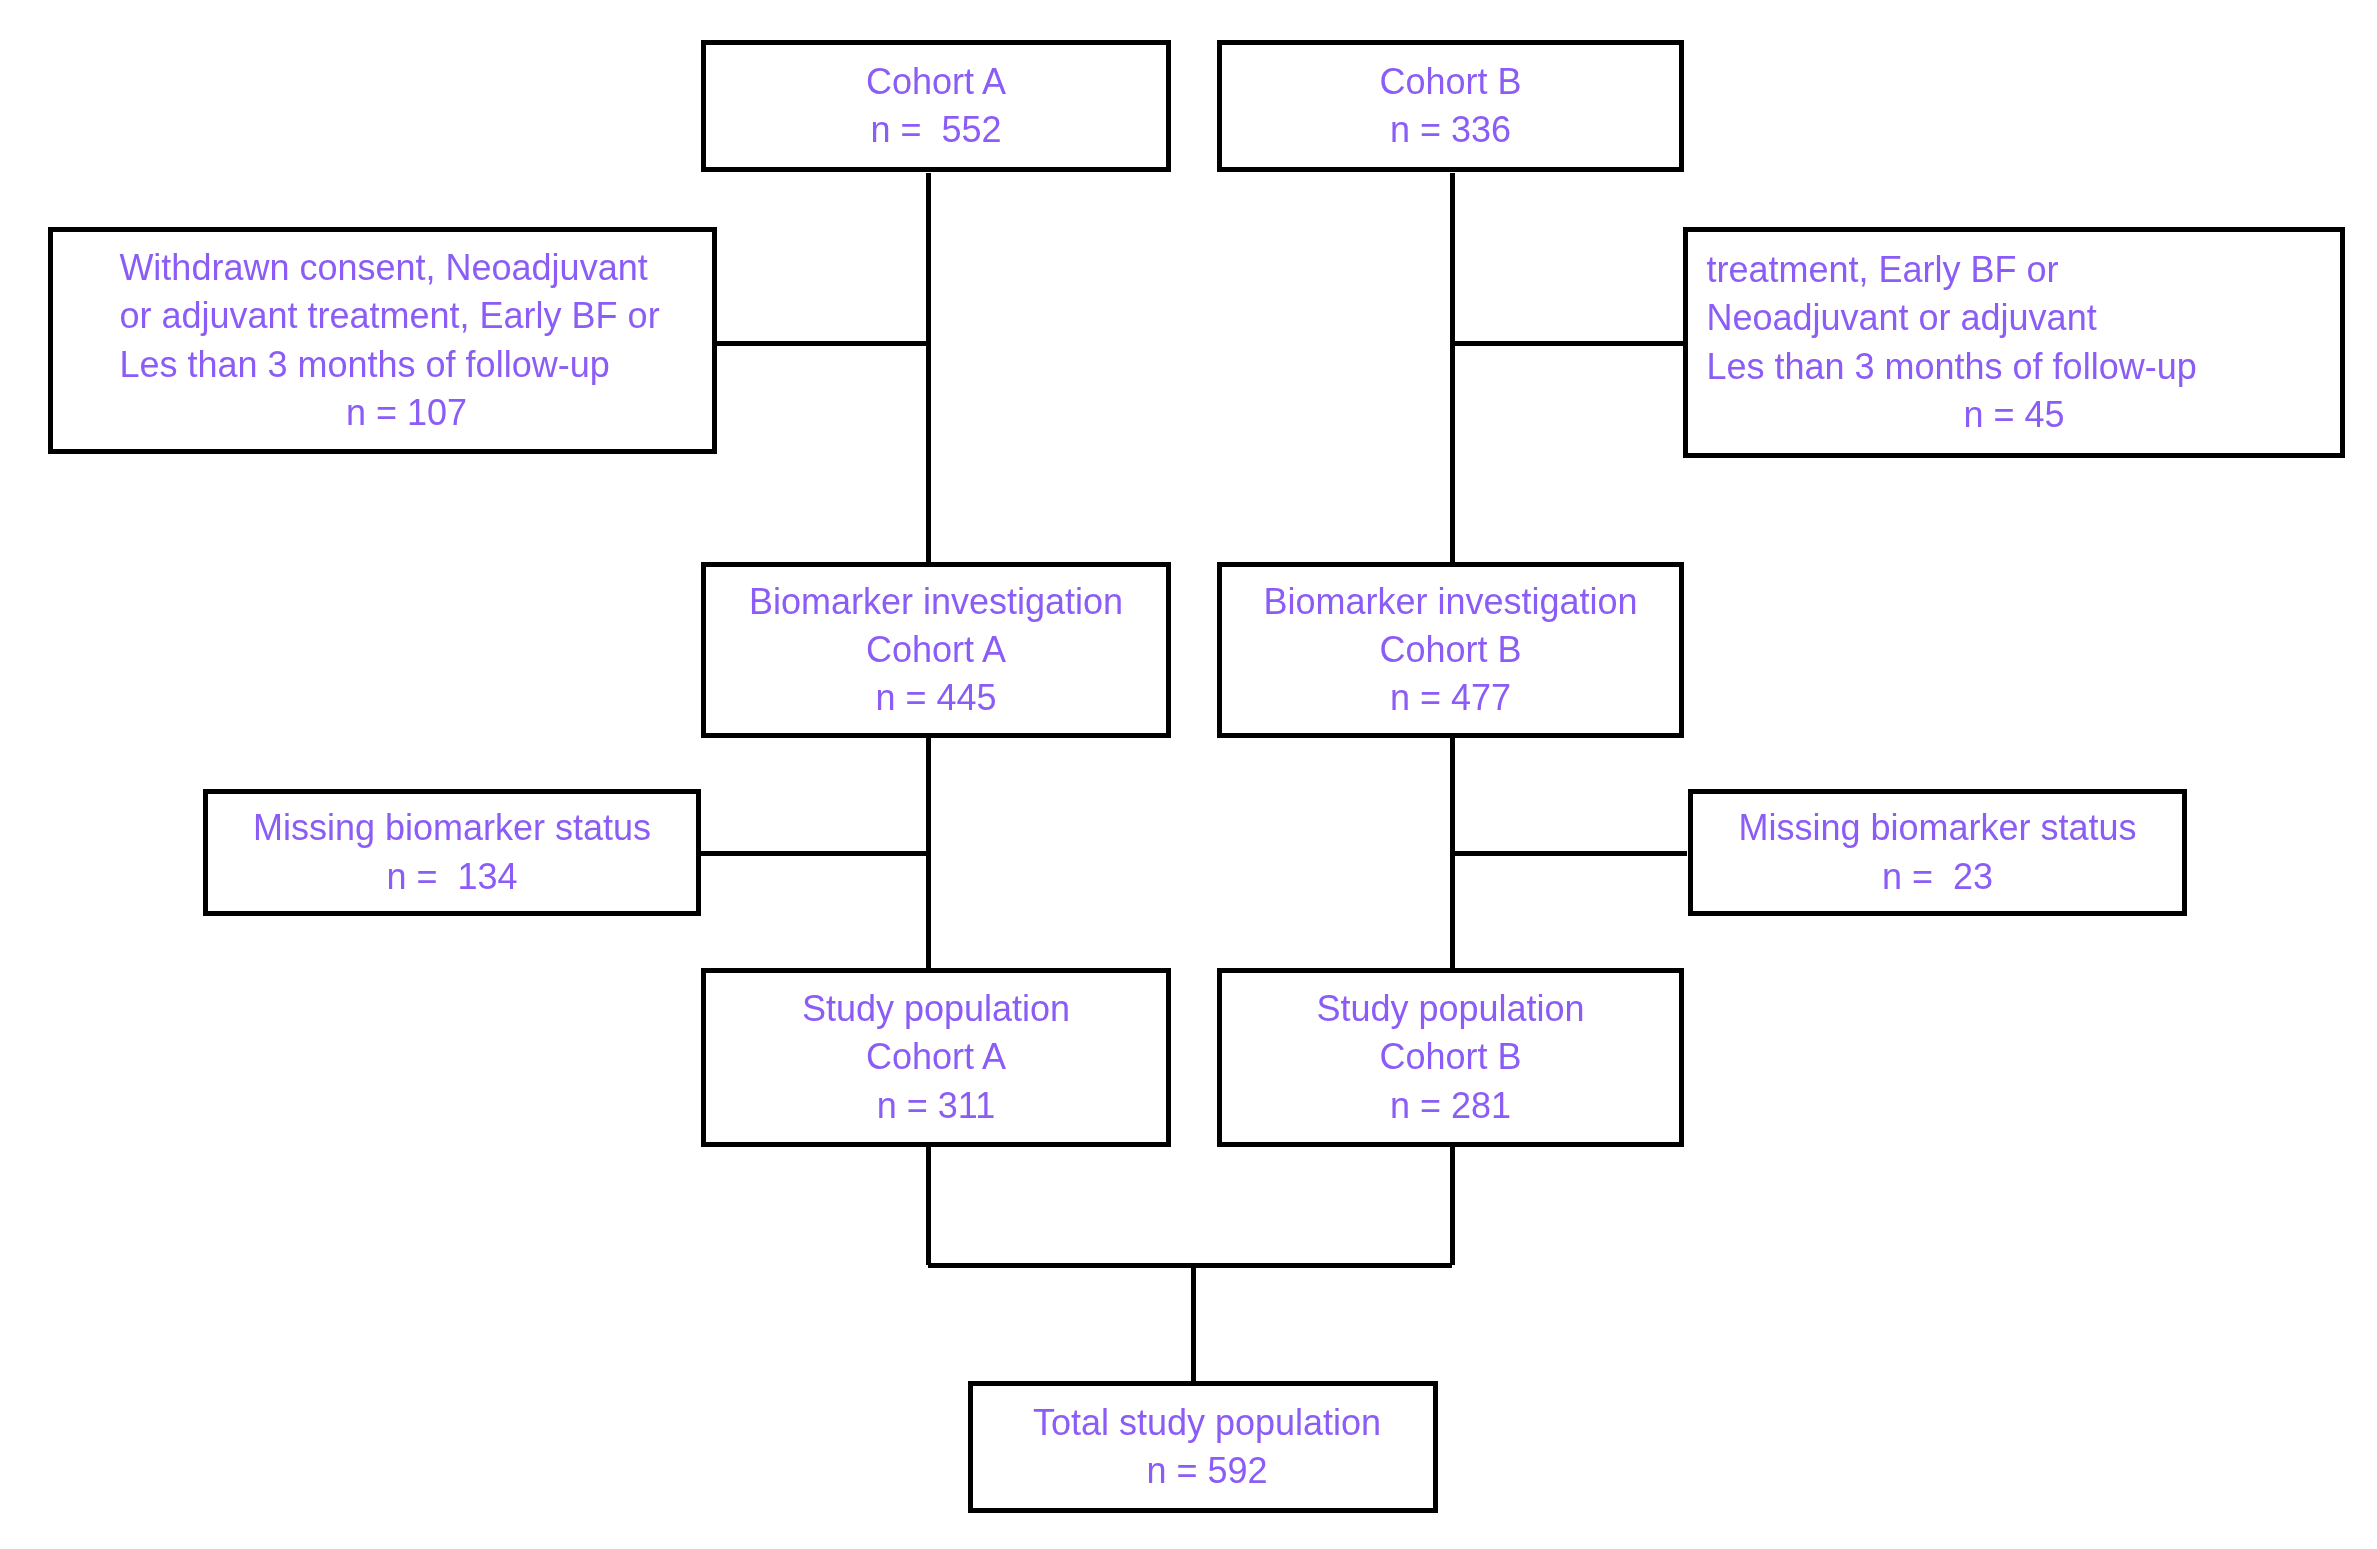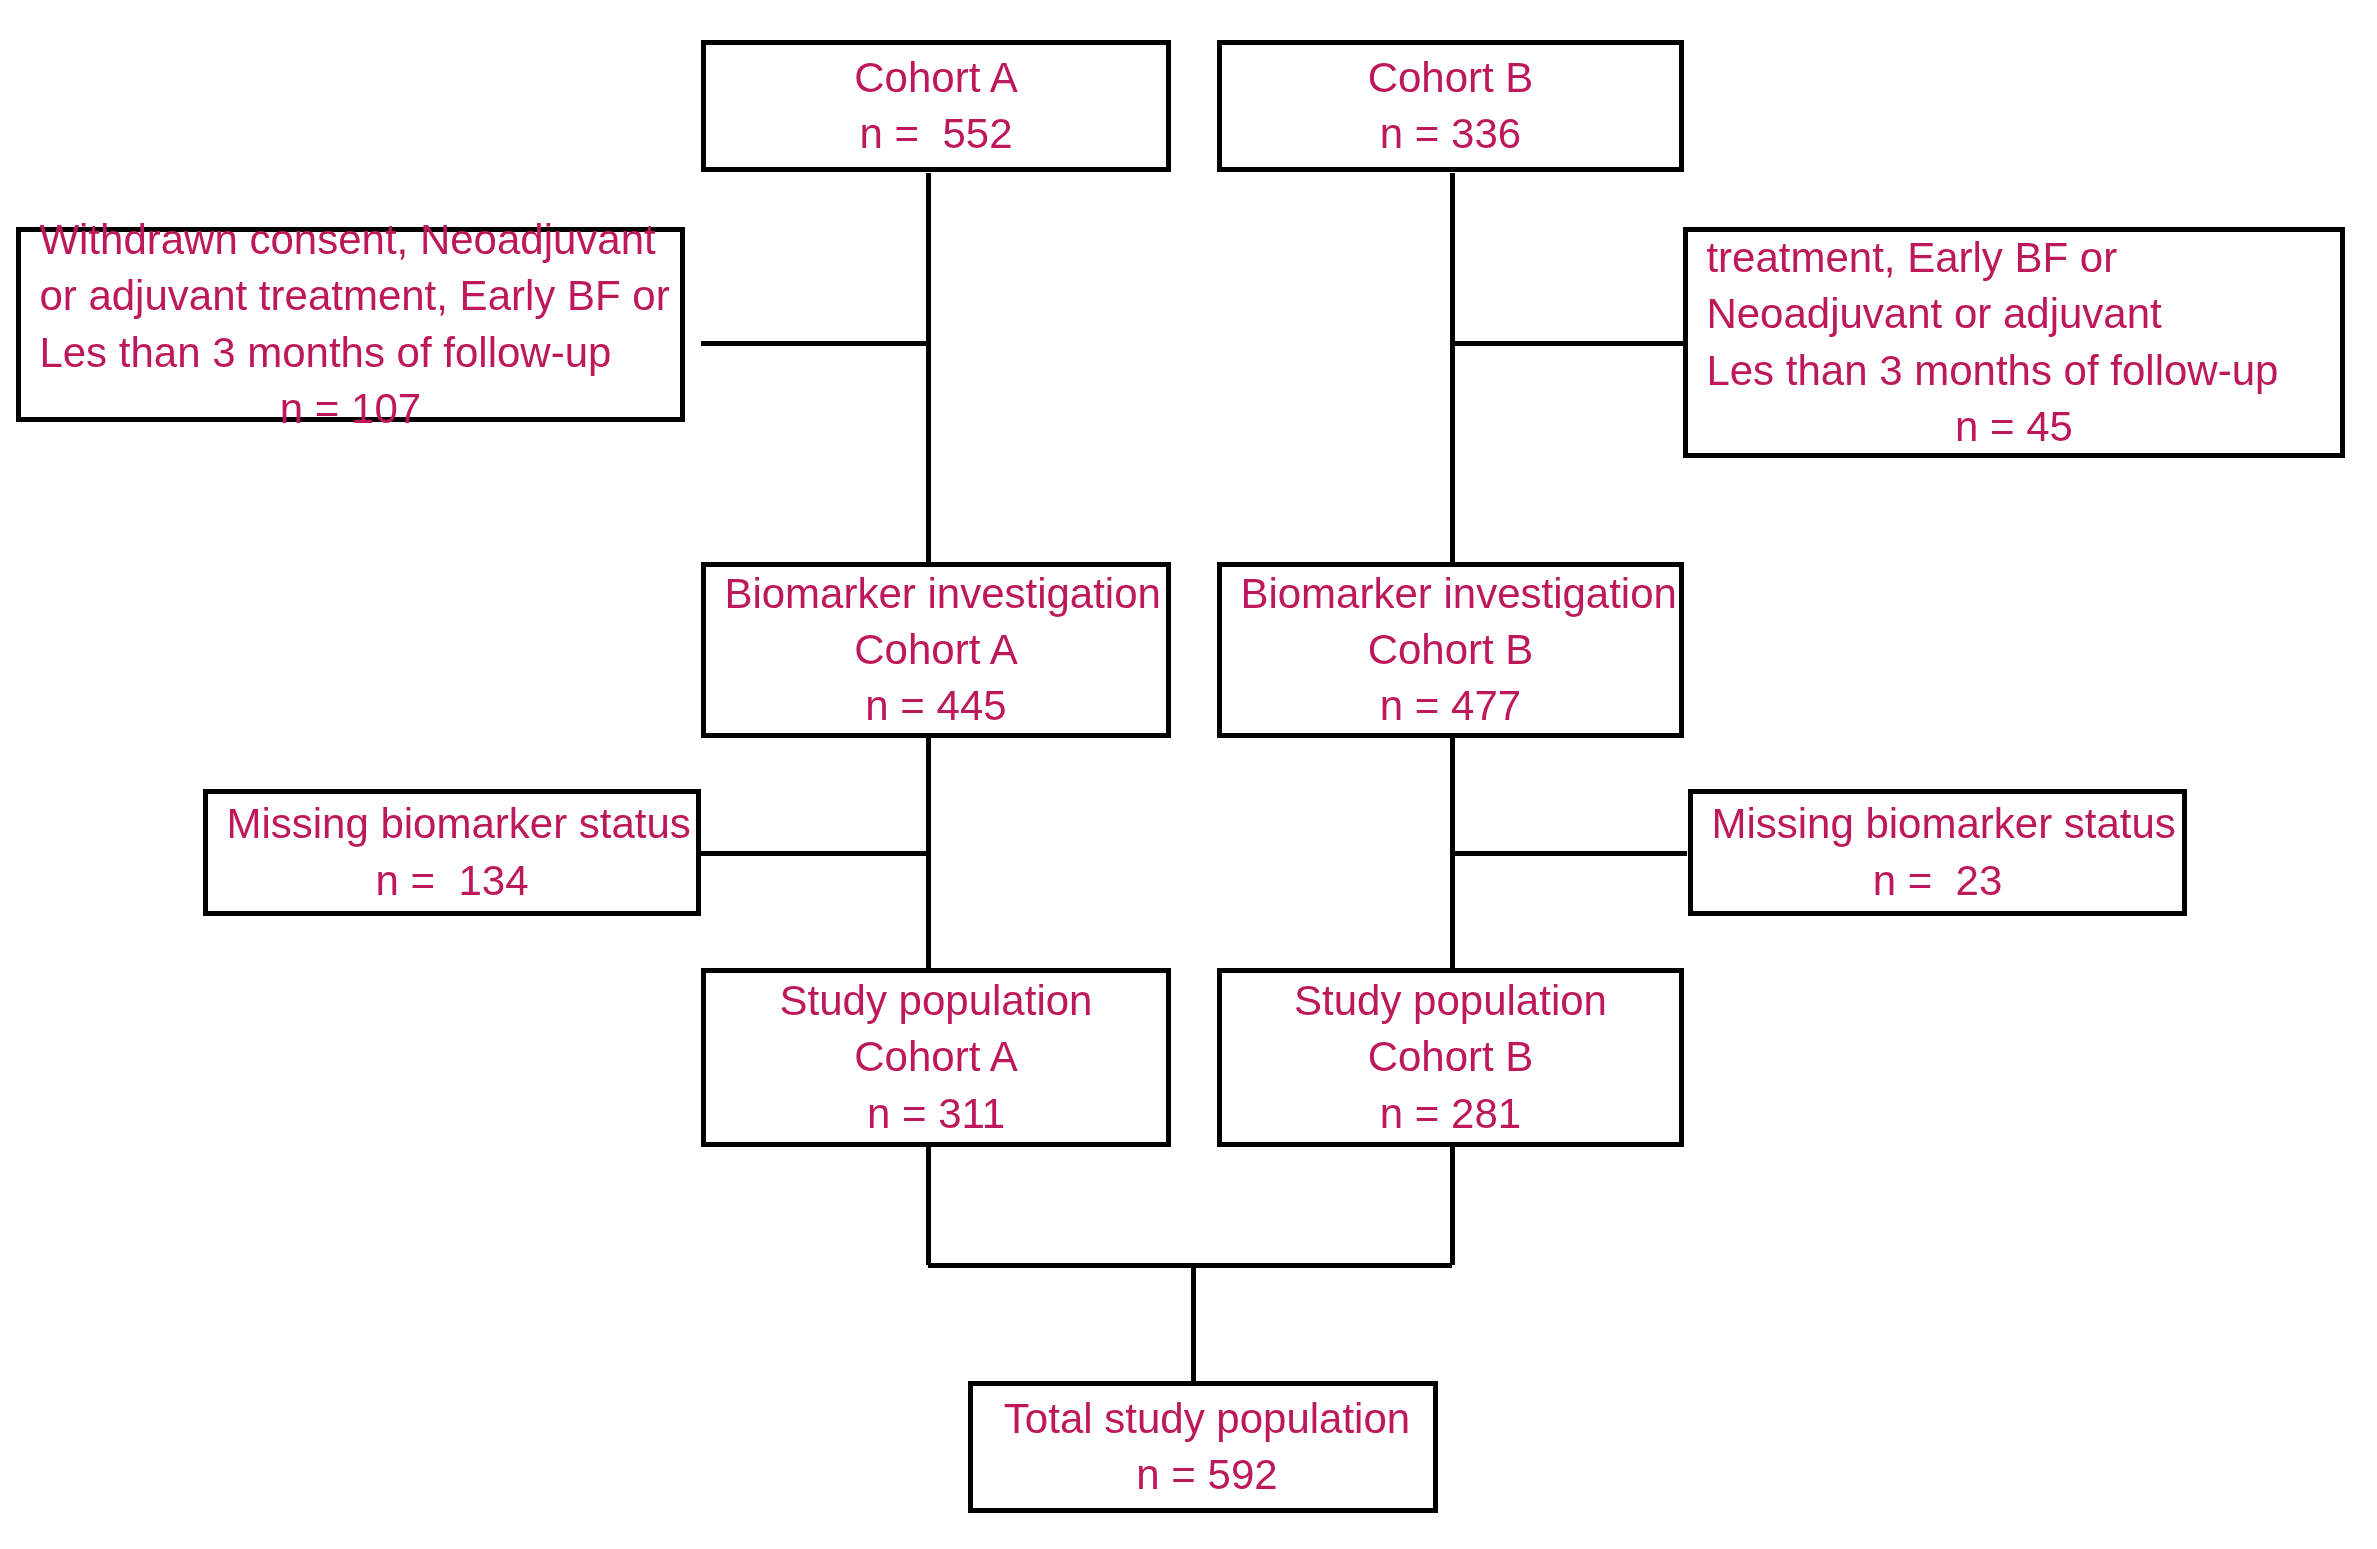--- a/index.html
+++ b/index.html
@@ -26,35 +26,35 @@
     position: absolute;
     box-sizing: border-box;
     background: #ffffff;
     border: 5.9px solid #000000;
     display: flex;
     flex-direction: column;
     justify-content: center;
     z-index: 3;
   }
   .node-line {
-    font-size: 42px;
+    font-size: 36px;
     line-height: 1.34;
-    color: #be185d;
+    color: #8b5cf6;
     white-space: pre;
     padding: 0 18.4px;
   }
   .c-center { text-align: center; }
   .c-left   { text-align: left; }
 
   
   #node-cohort-a { left: 701px;  top: 40px;   width: 470px; height: 132px; }
   #node-cohort-b { left: 1217px; top: 40px;   width: 467px; height: 132px; }
 
   
-  #node-excl-a   { left: 16px;   top: 227px;  width: 669px; height: 195px; }
+  #node-excl-a   { left: 48px;   top: 227px;  width: 669px; height: 227px; padding-left: 48px; }
   #node-excl-b   { left: 1683px; top: 227px;  width: 662px; height: 231px; }
 
   
   #node-bio-a    { left: 701px;  top: 562px;  width: 470px; height: 176px; }
   #node-bio-b    { left: 1217px; top: 562px;  width: 467px; height: 176px; }
 
   
   #node-miss-a   { left: 203px;  top: 789px;  width: 498px; height: 127px; }
   #node-miss-b   { left: 1688px; top: 789px;  width: 499px; height: 127px; }
 

